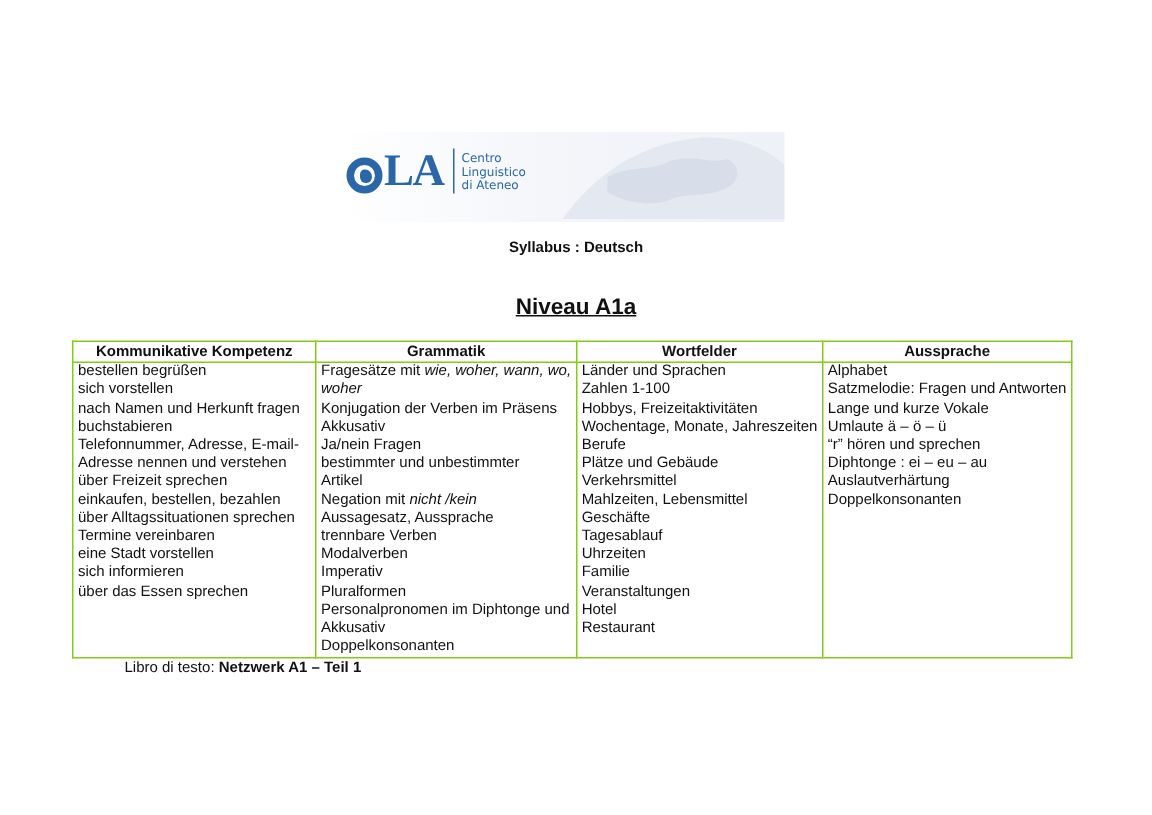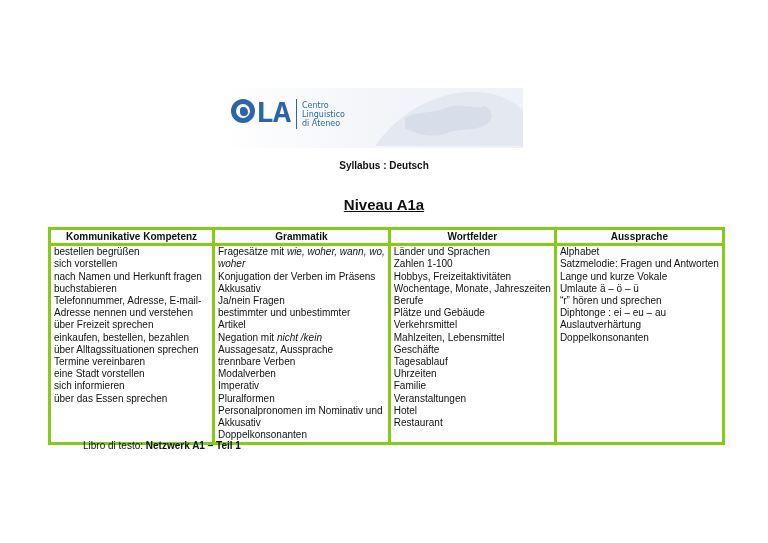--- a/index.html
+++ b/index.html
@@ -1,29 +1,29 @@
 <!DOCTYPE html>
 <html><head>
 <meta charset="utf-8">
 <style>
   html, body { margin:0; padding:0; background:#ffffff; }
   body { width:768px; height:543px; position:relative; overflow:hidden; font-family:"Liberation Sans", sans-serif; color:#111; }
   .banner { position:absolute; left:225px; top:88px; width:298px; height:60px; background:linear-gradient(90deg,#ffffff 0%, #f4f6fa 45%, #eef1f7 100%); overflow:hidden; }
   .map { position:absolute; left:140px; top:0; width:160px; height:60px; }
   .logo { position:absolute; left:6px; top:11px; display:flex; align-items:center; }
-  .logo-mark { font-family:Liberation Mono, monospace; font-weight:bold; font-size:30px; color:#2b67a8; letter-spacing:-1px; line-height:1; display:flex; align-items:flex-start; }
+  .logo-mark { font-family:Liberation Serif, serif; font-weight:bold; font-size:30px; color:#2b67a8; letter-spacing:-1px; line-height:1; display:flex; align-items:flex-end; }
   .globe { display:inline-block; width:24px; height:24px; border-radius:50%; border:5px solid #2b67a8; box-sizing:border-box; position:relative; margin-right:1px; }
   .globe::after { content:""; position:absolute; left:4px; top:3px; width:8px; height:9px; background:#2b67a8; border-radius:40% 60% 50% 50%; }
   .logo-sep { width:1px; height:30px; background:#2b67a8; margin:0 5px 0 6px; }
   .logo-text { font-family:"DejaVu Sans", sans-serif; font-size:8px; line-height:9px; color:#2b67a8; }
   .title { position:absolute; left:0; width:768px; text-align:center; font-family:"Liberation Sans", sans-serif; font-weight:bold; color:#111; }
   .title1 { top:160px; font-size:10px; }
   .title2 { top:196px; font-size:15px; text-decoration:underline; }
   table.syl { position:absolute; left:48px; top:227px; border-collapse:collapse; font-size:10px; line-height:12.2px; color:#111; }
-  table.syl th, table.syl td { border:3px solid #84cc16; padding:0 3px; vertical-align:top; text-align:left; }
+  table.syl th, table.syl td { border:1px solid #84cc16; padding:0 3px; vertical-align:top; text-align:left; }
   table.syl th { font-weight:bold; text-align:center; height:12px; padding-top:1px; }
   table.syl td { height:196px; }
   .c1 { width:155px; } .c2 { width:158px; } .c3 { width:157px; } .c4 { width:157px; }
   .line { display:block; white-space:nowrap; }
   .footer { position:absolute; left:51px; top:440px; font-size:10px;margin-left:32px; }
   .footer b { font-weight:bold; }
 </style>
 </head>
 <body>
 
@@ -80,21 +80,21 @@
       <span class="line">Akkusativ</span>
       <span class="line">Ja/nein Fragen</span>
       <span class="line">bestimmter und unbestimmter</span>
       <span class="line">Artikel</span>
       <span class="line"><span>Negation mit </span><i>nicht /kein</i></span>
       <span class="line">Aussagesatz, Aussprache</span>
       <span class="line">trennbare Verben</span>
       <span class="line">Modalverben</span>
       <span class="line">Imperativ</span>
       <span class="line">Pluralformen</span>
-      <span class="line">Personalpronomen im Nominativ und</span>
+      <span class="line">Personalpronomen im Diphtonge und</span>
       <span class="line">Akkusativ</span>
       <span class="line">Doppelkonsonanten</span>
     </td>
     <td>
       <span class="line">Länder und Sprachen</span>
       <span class="line">Zahlen 1-100</span>
       <span class="line">Hobbys, Freizeitaktivitäten</span>
       <span class="line">Wochentage, Monate, Jahreszeiten</span>
       <span class="line">Berufe</span>
       <span class="line">Plätze und Gebäude</span>

